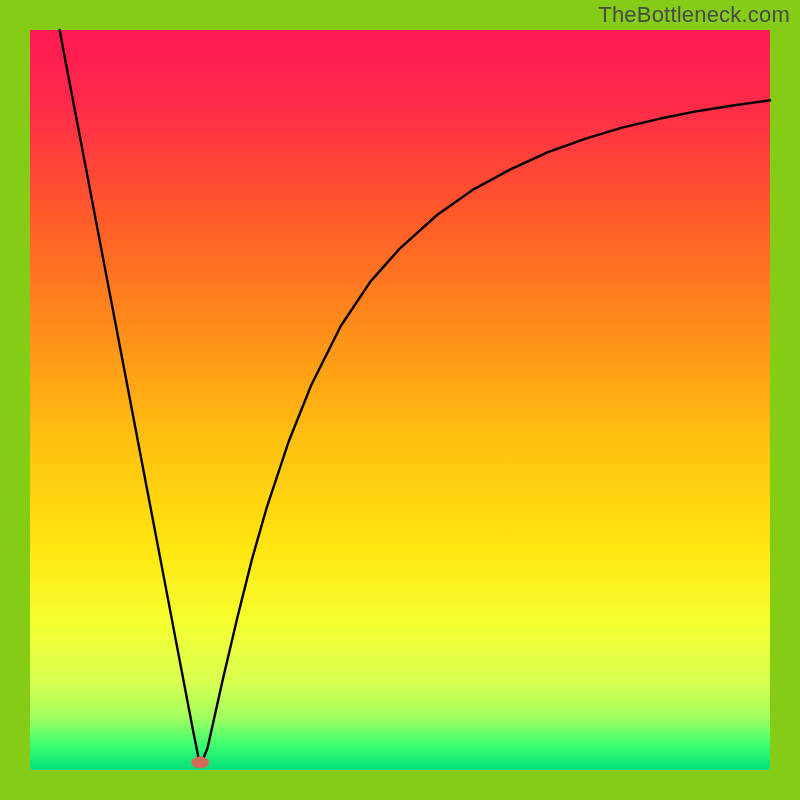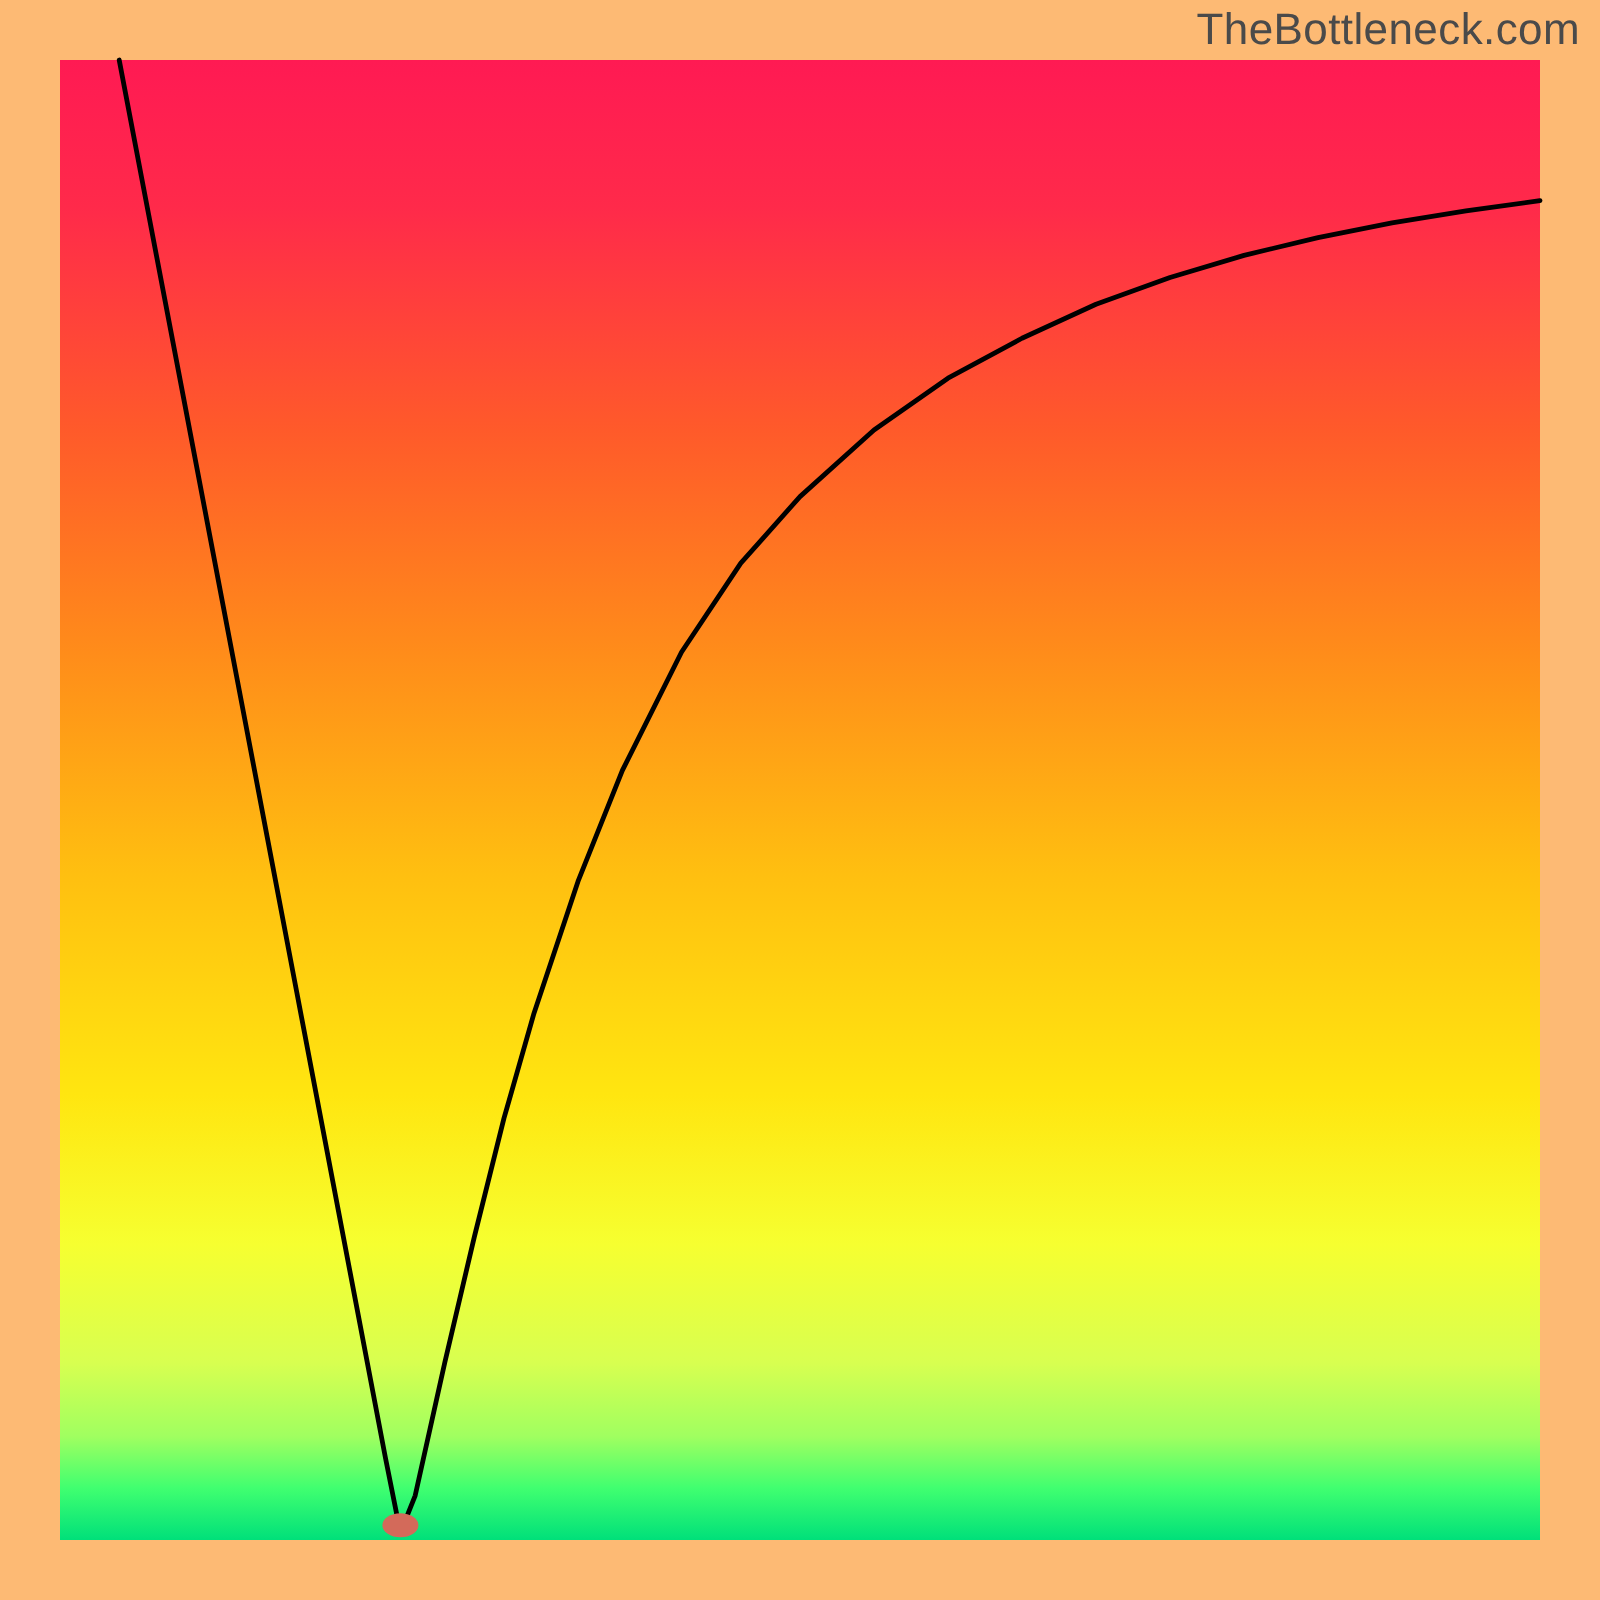--- a/index.html
+++ b/index.html
@@ -8,21 +8,21 @@
     width: 800px;
     height: 800px;
     overflow: hidden;
     background: #000;
     font-family: Arial, Helvetica, sans-serif;
   }
   .frame {
     position: relative;
     width: 800px;
     height: 800px;
-    background: #fdba74;
+    background: #84cc16;
     text-decoration: underline;
   }
   .attribution {
     position: absolute;
     top: 2px;
     right: 10px;
     color: #4a4a4a;
     font-size: 22px;
     font-weight: 400;
     letter-spacing: 0.2px;

